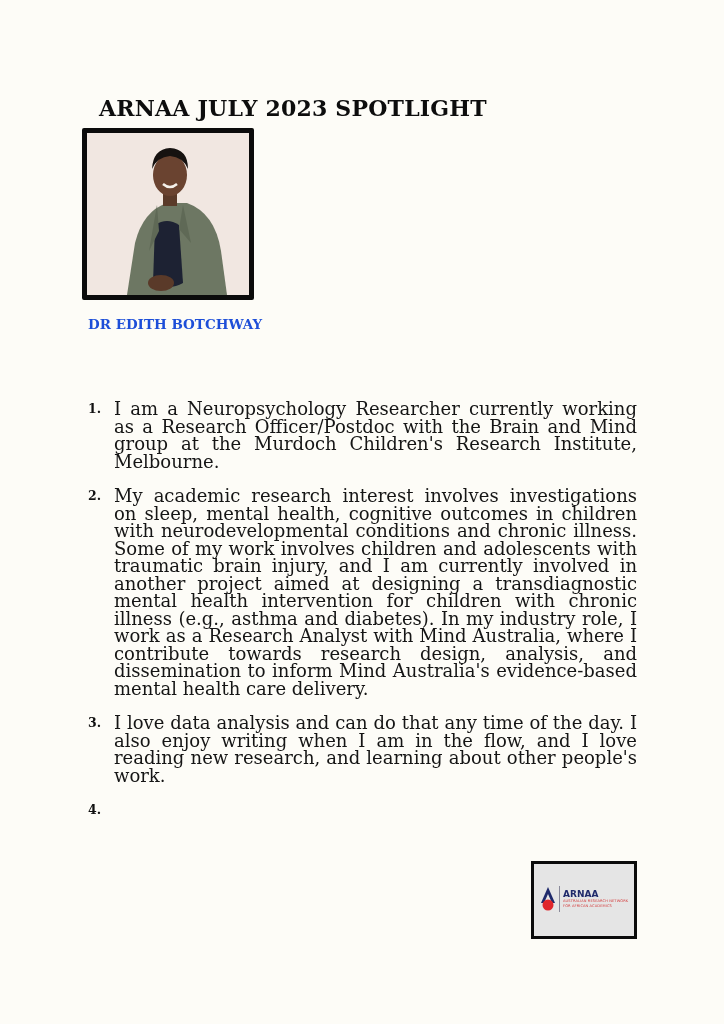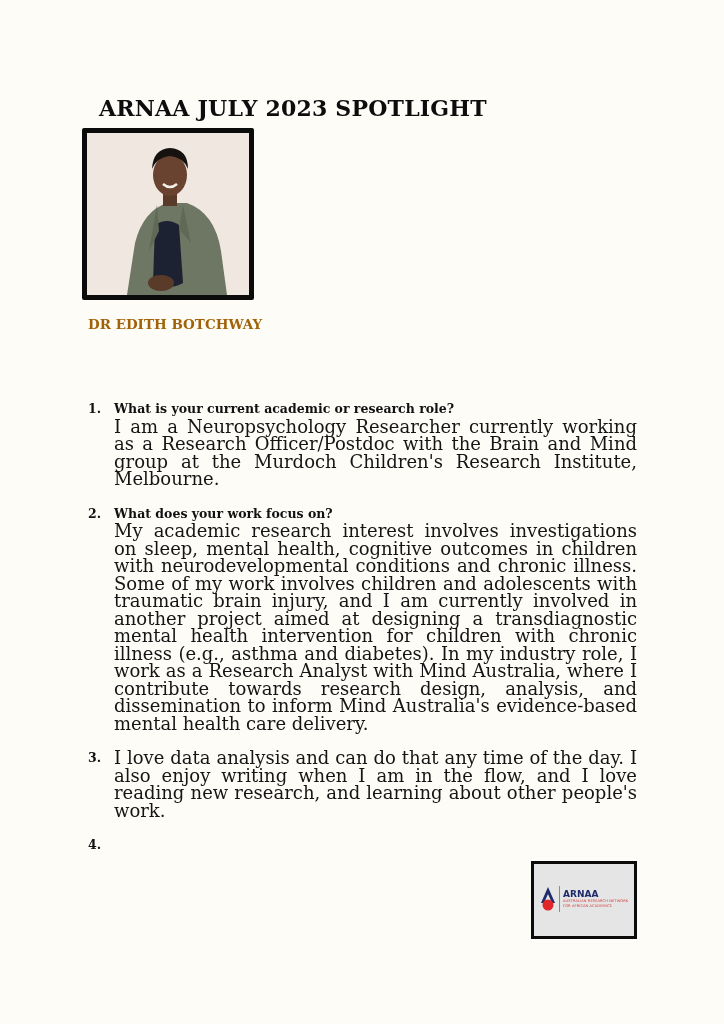--- a/index.html
+++ b/index.html
@@ -40,21 +40,21 @@
     }
     .photo-frame svg { display: block; width: 100%; height: 100%; }
     .person-name {
       position: absolute;
       left: 88px;
       top: 316px;
       font-family: "DejaVu Serif", serif;
       font-weight: bold;
       font-size: 13.5px;
       margin: 0;
-      color: #a16207;
+      color: #1d4ed8;
     }
     .qa-list {
       position: absolute;
       left: 88px;
       top: 400px;
       width: 549px;
       margin: 0;
       padding: 0;
       list-style: none;
     }
@@ -151,26 +151,24 @@
 
     <ellipse cx="74" cy="150" rx="13" ry="8" fill="#5a3a29"></ellipse>
   </svg>
 </div>
 
 <h2 class="person-name">DR EDITH BOTCHWAY</h2>
 
 <ol class="qa-list">
   <li class="qa-item">
     <span class="qa-num">1.</span>
-    <p class="qa-question">What is your current academic or research role?</p>
     <p class="qa-answer">I am a Neuropsychology Researcher currently working as a Research Officer/Postdoc with the Brain and Mind group at the Murdoch Children's Research Institute, Melbourne.</p>
   </li>
   <li class="qa-item">
     <span class="qa-num">2.</span>
-    <p class="qa-question">What does your work focus on?</p>
     <p class="qa-answer">My academic research interest involves investigations on sleep, mental health, cognitive outcomes in children with neurodevelopmental conditions and chronic illness. Some of my work involves children and adolescents with traumatic brain injury, and I am currently involved in another project aimed at designing a transdiagnostic mental health intervention for children with chronic illness (e.g., asthma and diabetes). In my industry role, I work as a Research Analyst with Mind Australia, where I contribute towards research design, analysis, and dissemination to inform Mind Australia's evidence-based mental health care delivery.</p>
   </li>
   <li class="qa-item">
     <span class="qa-num">3.</span>
     <p class="qa-answer">I love data analysis and can do that any time of the day. I also enjoy writing when I am in the flow, and I love reading new research, and learning about other people's work.</p>
   </li>
   <li class="qa-item">
     <span class="qa-num">4.</span>
   </li>
 </ol>

